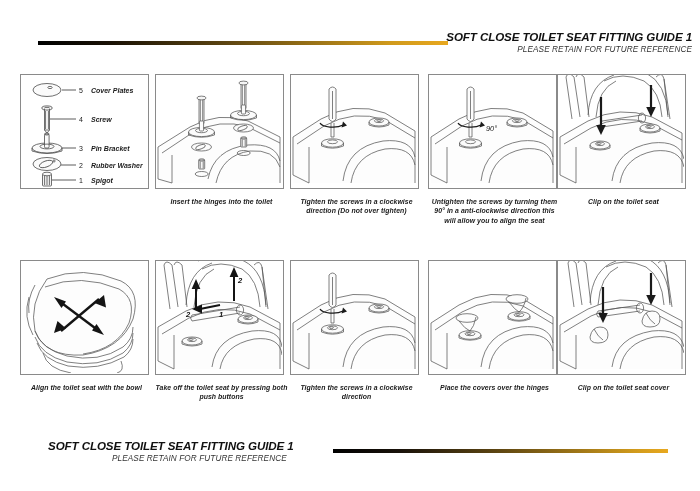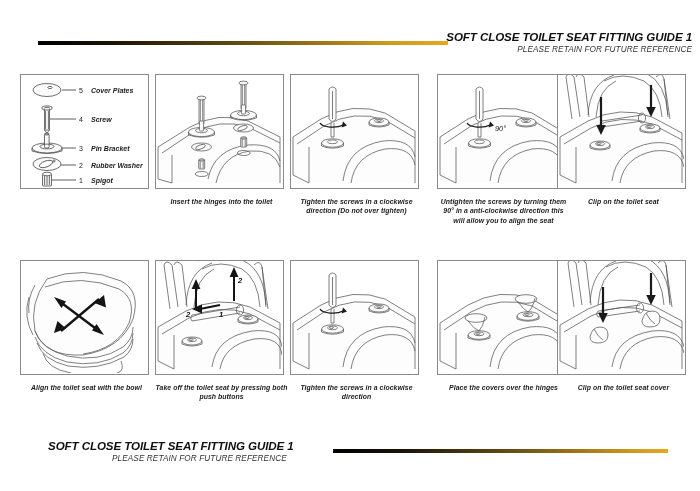--- a/index.html
+++ b/index.html
@@ -114,21 +114,21 @@
 
   .step-cell {
     position: absolute;
     top: 0;
     width: 129px;
     height: 176px;
   }
   .step-cell.c0 { left: 20px; }
   .step-cell.c1 { left: 155px; }
   .step-cell.c2 { left: 290px; }
-  .step-cell.c3 { left: 437px; }
+  .step-cell.c3 { left: 428px; }
   .step-cell.c4 { left: 557px; }
 
   .panel {
     position: relative;
     width: 129px;
     height: 115px;
     border: 1.6px solid #8a8a8a;
     box-sizing: border-box;
     background: #ffffff;
     overflow: hidden;

